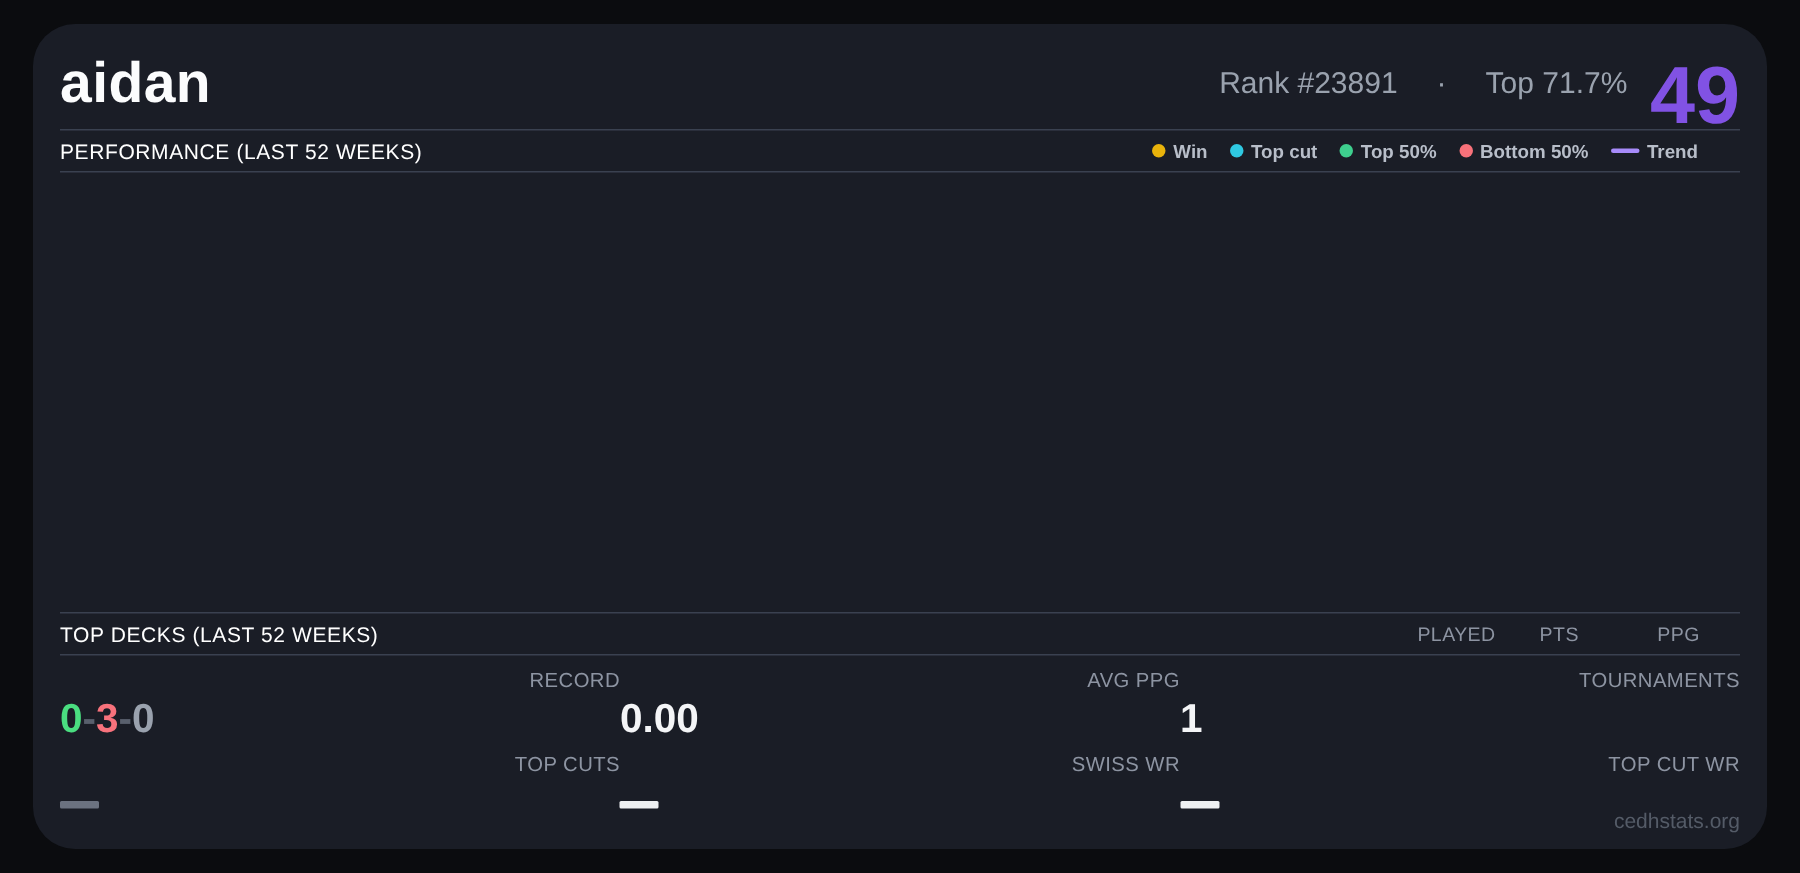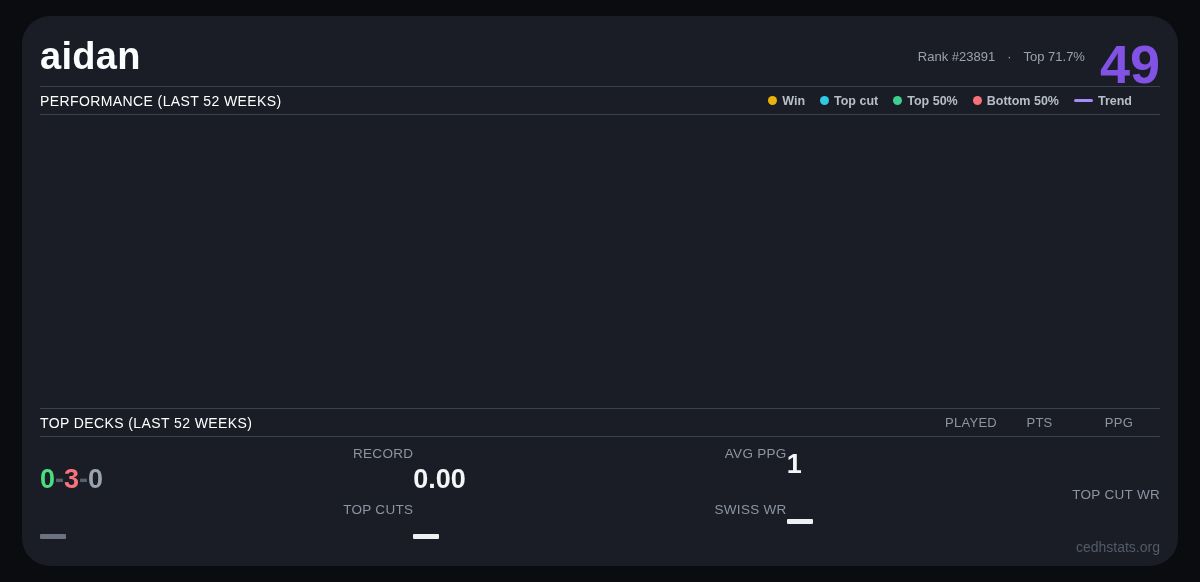--- a/index.html
+++ b/index.html
@@ -6,21 +6,21 @@
   html,body { width:1200px; height:582px; background:#0b0c0f; font-family:"Liberation Sans","DejaVu Sans",sans-serif; overflow:hidden; }
   .card {
     position:absolute; left:22px; top:16px; width:1156px; height:550px;
     background:#1a1d26; border-radius:28px; padding:0 18px;
     display:flex; flex-direction:column;
   }
   
   .title-row { height:70px; display:flex; align-items:center; justify-content:space-between; padding-top:10px; }
   .player-name { font-size:38px; font-weight:700; color:#fbfcfd; letter-spacing:0.3px; }
   .title-right { display:flex; align-items:center; gap:15px; }
-  .rank-text { font-size:13px; color:#9aa2ae; display:flex; align-items:center; gap:12px; }
+  .rank-text { font-size:20px; color:#9aa2ae; display:flex; align-items:center; gap:26px; }
   .score { font-size:54px; font-weight:700; line-height:1;margin-top:16px; }
   
   .section-header {
     height:29px; flex:0 0 29px;
     border-top:1px solid #3a4150; border-bottom:1px solid #3a4150;
     display:flex; align-items:center; justify-content:space-between;
   }
   .section-title { font-size:14px; color:#ffffff; letter-spacing:0.4px; }
   
   .legend { display:flex; align-items:center; gap:15px; margin-right:28px; }
@@ -110,20 +110,21 @@
     </div>
 
     <div class="stat-col">
       <div class="stat-label">AVG PPG</div>
       <div class="stat-value">0.00</div>
       <div class="stat-label stat-sublabel">SWISS WR</div>
       <div class="dash-rect" style="background-color: rgb(238, 240, 242);"></div>
     </div>
 
     <div class="stat-col">
+      <div class="stat-label">TOURNAMENTS</div>
       <div class="stat-value">1</div>
       <div class="stat-label stat-sublabel">TOP CUT WR</div>
       <div class="dash-rect" style="background-color: rgb(238, 240, 242);"></div>
     </div>
 
 
   </div>
 
   <div class="footer">cedhstats.org</div>
 

